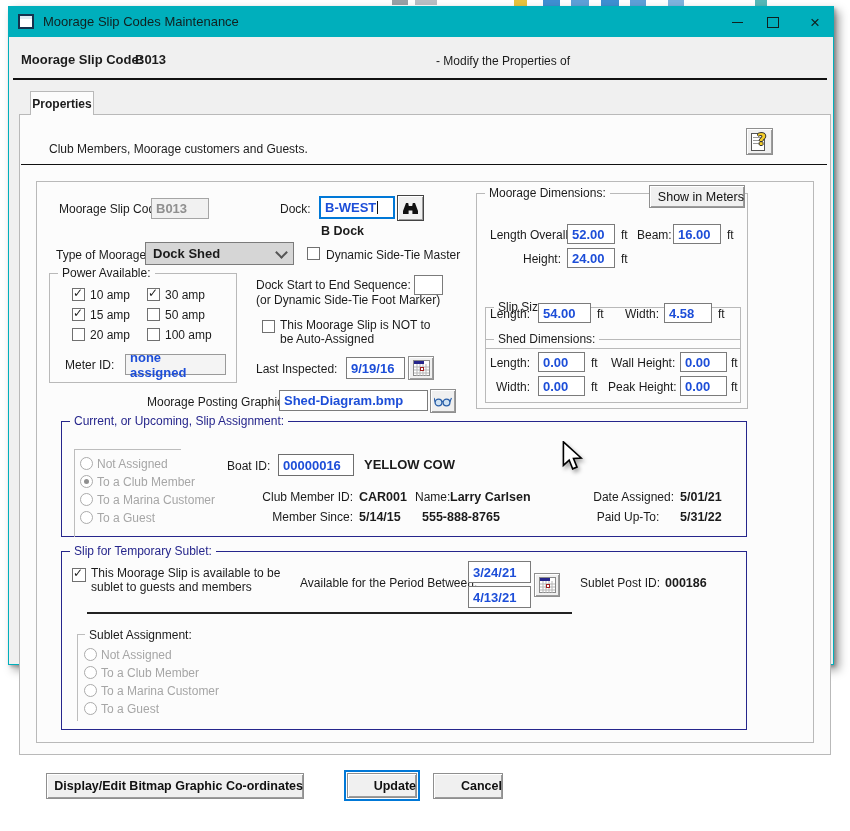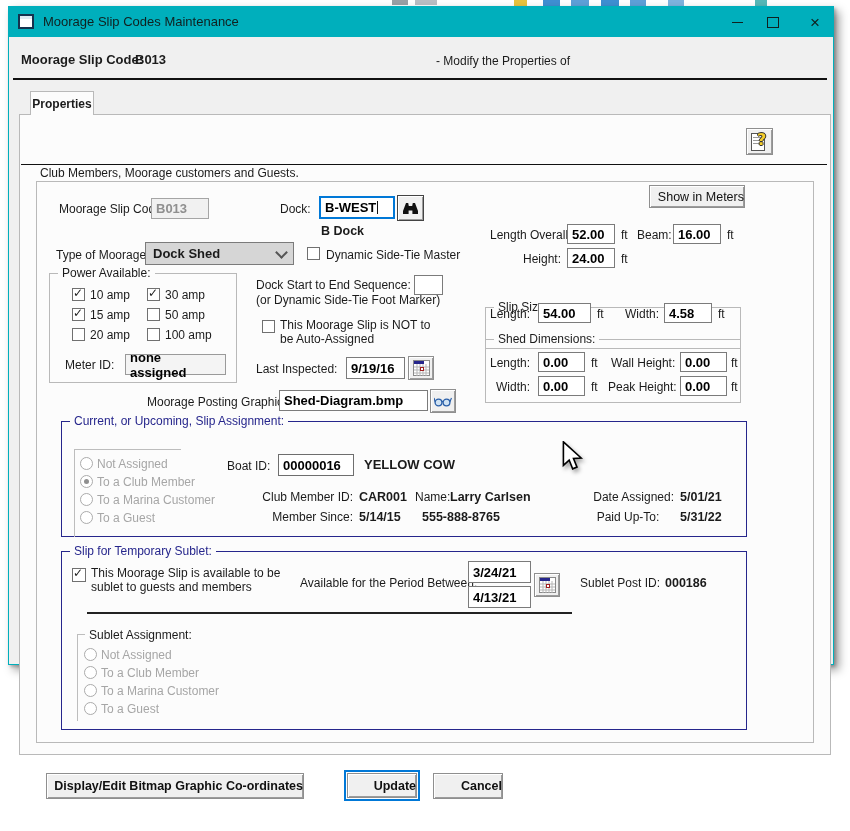--- a/index.html
+++ b/index.html
@@ -4,21 +4,21 @@
 <style>
   html,body{margin:0;padding:0;background:#ffffff;}
   #screen{position:relative;width:850px;height:831px;background:#ffffff;overflow:hidden;
           font-family:"Liberation Sans",sans-serif;color:#1b1b1b;}
   .abs{position:absolute;}
   .lbl{position:absolute;font-size:12px;color:#1b1b1b;white-space:nowrap;line-height:14px;}
   .bv{font-weight:bold;font-size:12.5px;}
   .gray{color:#a6a6a6;}
   .navy{color:#26268C;}
   .fld{position:absolute;border:1px solid #7b7b7b;background:#fff;
-       font:bold 13px "Liberation Sans",sans-serif;color:#000000;padding:1px 4px;box-sizing:border-box;
+       font:bold 13px "Liberation Sans",sans-serif;color:#1d4ed8;padding:1px 4px;box-sizing:border-box;
        display:flex;align-items:center;}
   .ro{background:#f1f1f1;color:#8f8f8f;border-color:#a5a5a5;}
   .grp{position:absolute;border:1px solid #b9b9b9;box-sizing:border-box;}
   .grp-navy{position:absolute;border:1px solid #26268C;box-sizing:border-box;}
   .legend{position:absolute;top:-8px;left:8px;background:#fcfcfc;padding:0 4px;font-size:12px;white-space:nowrap;}
   .btn{position:absolute;background:#f0f0f0;border:1px solid #8f8f8f;box-sizing:border-box;
        box-shadow:inset 1px 1px 0 #ffffff, inset -1px -1px 0 #9c9c9c;
        font:bold 12.5px "Liberation Sans",sans-serif;color:#111;
        display:flex;align-items:center;justify-content:flex-end;cursor:default;}
   .iconbtn{position:absolute;background:#f0f0f0;border:1px solid #8f8f8f;box-sizing:border-box;
@@ -73,21 +73,21 @@
     <span class="lbl" style="left:427px;top:47px;">- Modify the Properties of</span>
     <div class="hline" style="left:4px;top:71px;width:814px;height:2px;"></div>
 
     <div class="abs" style="left:21px;top:84px;width:64px;height:24px;background:#fcfcfc;border:1px solid #b9b9b9;border-bottom:none;box-sizing:border-box;z-index:3;
                 display:flex;align-items:center;justify-content:center;">
       <span class="bv" style="font-size:12px;">Properties</span>
     </div>
 
     <div class="abs" style="left:10px;top:107px;width:812px;height:641px;background:#fcfcfc;border:1px solid #b9b9b9;box-sizing:border-box;z-index:2;"></div>
 
-    <span class="lbl" style="left:31px;top:135px;z-index:4;margin-top:24px;">Club Members, Moorage customers and Guests.</span>
+    <span class="lbl" style="left:40px;top:135px;z-index:4;">Club Members, Moorage customers and Guests.</span>
 
     <div class="iconbtn" style="left:737px;top:121px;width:27px;height:27px;z-index:4;">
       <span style="position:relative;width:17px;height:19px;display:block;">
         <span class="abs" style="left:0;top:1px;width:12px;height:16px;background:#fff;border:1px solid #555;"></span>
         <span class="abs" style="left:2px;top:5px;width:8px;height:1px;background:#9a9a9a;"></span>
         <span class="abs" style="left:2px;top:8px;width:8px;height:1px;background:#9a9a9a;"></span>
         <span class="abs" style="left:2px;top:11px;width:6px;height:1px;background:#9a9a9a;"></span>
         <span class="abs" style="left:6px;top:-2px;font:bold 16px 'DejaVu Sans',sans-serif;color:#f4cd2a;
               text-shadow:-1px 0 #333,1px 0 #333,0 -1px #333,0 1px #333;">?</span>
       </span>
@@ -176,20 +176,23 @@
     <div class="iconbtn" style="left:421px;top:382px;width:26px;height:24px;z-index:5;">
       <svg width="18" height="12" viewBox="0 0 18 12">
         <circle cx="4.5" cy="7.5" r="3.4" fill="#cfe2f3" stroke="#2a5fa8" stroke-width="1.3"></circle>
         <circle cx="12.5" cy="7.5" r="3.4" fill="#cfe2f3" stroke="#2a5fa8" stroke-width="1.3"></circle>
         <path d="M7.9 7 Q8.5 5.6 9.1 7" fill="none" stroke="#2a5fa8" stroke-width="1.2"></path>
         <line x1="1.2" y1="7" x2="0" y2="3" stroke="#2a5fa8" stroke-width="1.2"></line>
         <line x1="15.8" y1="7" x2="17.5" y2="3" stroke="#2a5fa8" stroke-width="1.2"></line>
       </svg>
     </div>
 
+    <div class="grp" style="left:467px;top:186px;width:272px;height:216px;z-index:5;">
+      <span class="legend">Moorage Dimensions:</span>
+    </div>
     <div class="btn" style="left:640px;top:178px;width:96px;height:23px;font-weight:normal;z-index:6;">
       <span>Show in Meters</span>
     </div>
 
     <span class="lbl" style="left:481px;top:221px;z-index:7;">Length Overall:</span>
     <div class="fld" style="left:558px;top:217px;width:48px;height:20px;z-index:7;">
         <span>52.00</span>
       </div>
     <span class="lbl" style="left:612px;top:221px;z-index:7;">ft</span>
     <span class="lbl" style="left:628px;top:221px;z-index:7;">Beam:</span>

